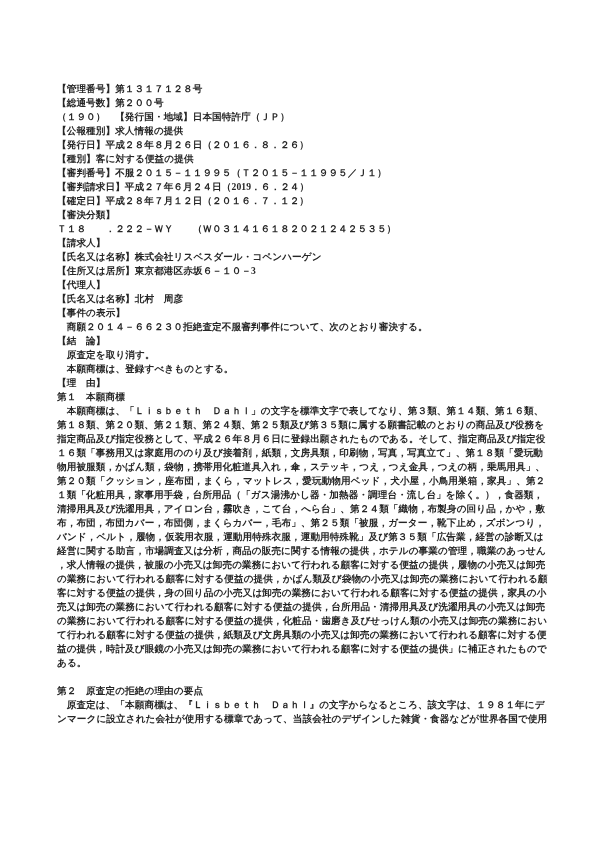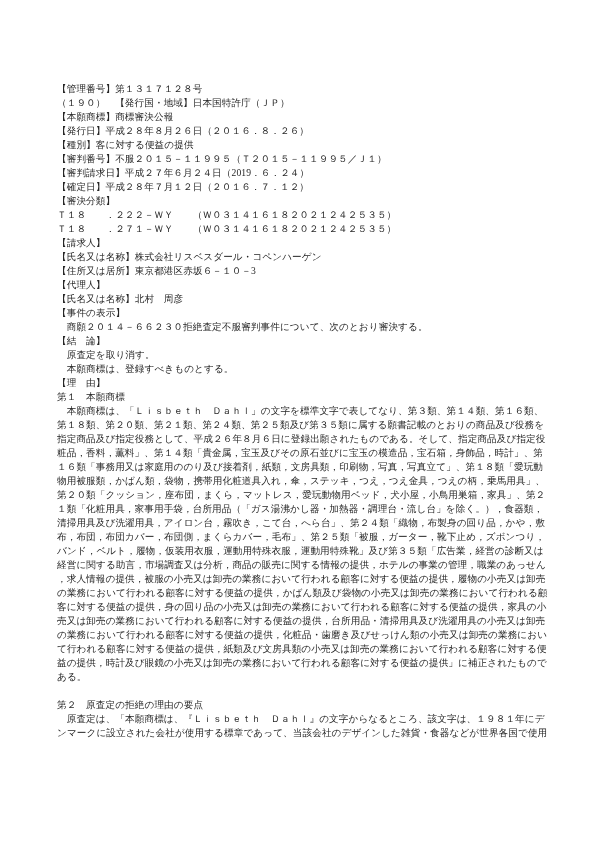--- a/index.html
+++ b/index.html
@@ -8,20 +8,21 @@
     background: #ffffff;
   }
   .page {
     position: relative;
     width: 600px;
     height: 849px;
     background: #ffffff;
     box-sizing: border-box;
     padding: 82px 48px 0 57px;
     overflow: hidden;
+    font-weight: bold;
   }
   .doc {
     font-family: "Liberation Serif", "DejaVu Serif", serif;
     color: #262626;
   }
   .line {
     font-size: 9.6px;
     line-height: 14px;
     min-height: 14px;
     white-space: pre;
@@ -31,30 +32,30 @@
 </style>
 </head>
 <body>
 
 <div class="page" style="background: rgb(255, 255, 255);">
   <div class="doc" style="color: rgb(38, 38, 38);">
 
     <section>
 
     <div class="line">【管理番号】第１３１７１２８号</div>
+        <div class="line">【総通号数】第２００号</div>
         <div class="line">（１９０）　【発行国・地域】日本国特許庁（ＪＰ）</div>
-        <div class="line">【本願商標】商標審決公報</div>
+        <div class="line">【公報種別】求人情報の提供</div>
         <div class="line">【発行日】平成２８年８月２６日（２０１６．８．２６）</div>
         <div class="line">【種別】客に対する便益の提供</div>
         <div class="line">【審判番号】不服２０１５－１１９９５（Ｔ２０１５－１１９９５／Ｊ１）</div>
         <div class="line">【審判請求日】平成２７年６月２４日（2019．６．２４）</div>
         <div class="line">【確定日】平成２８年７月１２日（２０１６．７．１２）</div>
         <div class="line">【審決分類】</div>
         <div class="line">Ｔ１８　　．２２２－ＷＹ　　（Ｗ０３１４１６１８２０２１２４２５３５）</div>
-        <div class="line">Ｔ１８　　．２７１－ＷＹ　　（Ｗ０３１４１６１８２０２１２４２５３５）</div>
       </section>
 
     <section>
 
     <div class="line">【請求人】</div>
         <div class="line">【氏名又は名称】株式会社リスベスダール・コペンハーゲン</div>
         <div class="line">【住所又は居所】東京都港区赤坂６－１０－3</div>
         <div class="line">【代理人】</div>
         <div class="line">【氏名又は名称】北村　周彦</div>
       </section>
@@ -76,21 +77,20 @@
 
     <div class="line">【理　由】</div>
       </section>
 
     <section>
 
     <div class="line">第１　本願商標</div>
         <div class="line">　本願商標は、「Ｌｉｓｂｅｔｈ　Ｄａｈｌ」の文字を標準文字で表してなり、第３類、第１４類、第１６類、</div>
         <div class="line">第１８類、第２０類、第２１類、第２４類、第２５類及び第３５類に属する願書記載のとおりの商品及び役務を</div>
         <div class="line">指定商品及び指定役務として、平成２６年８月６日に登録出願されたものである。そして、指定商品及び指定役</div>
-        <div class="line">粧品，香料，薫料」、第１４類「貴金属，宝玉及びその原石並びに宝玉の模造品，宝石箱，身飾品，時計」、第</div>
         <div class="line">１６類「事務用又は家庭用ののり及び接着剤，紙類，文房具類，印刷物，写真，写真立て」、第１８類「愛玩動</div>
         <div class="line">物用被服類，かばん類，袋物，携帯用化粧道具入れ，傘，ステッキ，つえ，つえ金具，つえの柄，乗馬用具」、</div>
         <div class="line">第２０類「クッション，座布団，まくら，マットレス，愛玩動物用ベッド，犬小屋，小鳥用巣箱，家具」、第２</div>
         <div class="line">１類「化粧用具，家事用手袋，台所用品（「ガス湯沸かし器・加熱器・調理台・流し台」を除く。），食器類，</div>
         <div class="line">清掃用具及び洗濯用具，アイロン台，霧吹き，こて台，へら台」、第２４類「織物，布製身の回り品，かや，敷</div>
         <div class="line">布，布団，布団カバー，布団側，まくらカバー，毛布」、第２５類「被服，ガーター，靴下止め，ズボンつり，</div>
         <div class="line">バンド，ベルト，履物，仮装用衣服，運動用特殊衣服，運動用特殊靴」及び第３５類「広告業，経営の診断又は</div>
         <div class="line">経営に関する助言，市場調査又は分析，商品の販売に関する情報の提供，ホテルの事業の管理，職業のあっせん</div>
         <div class="line">，求人情報の提供，被服の小売又は卸売の業務において行われる顧客に対する便益の提供，履物の小売又は卸売</div>
         <div class="line">の業務において行われる顧客に対する便益の提供，かばん類及び袋物の小売又は卸売の業務において行われる顧</div>

